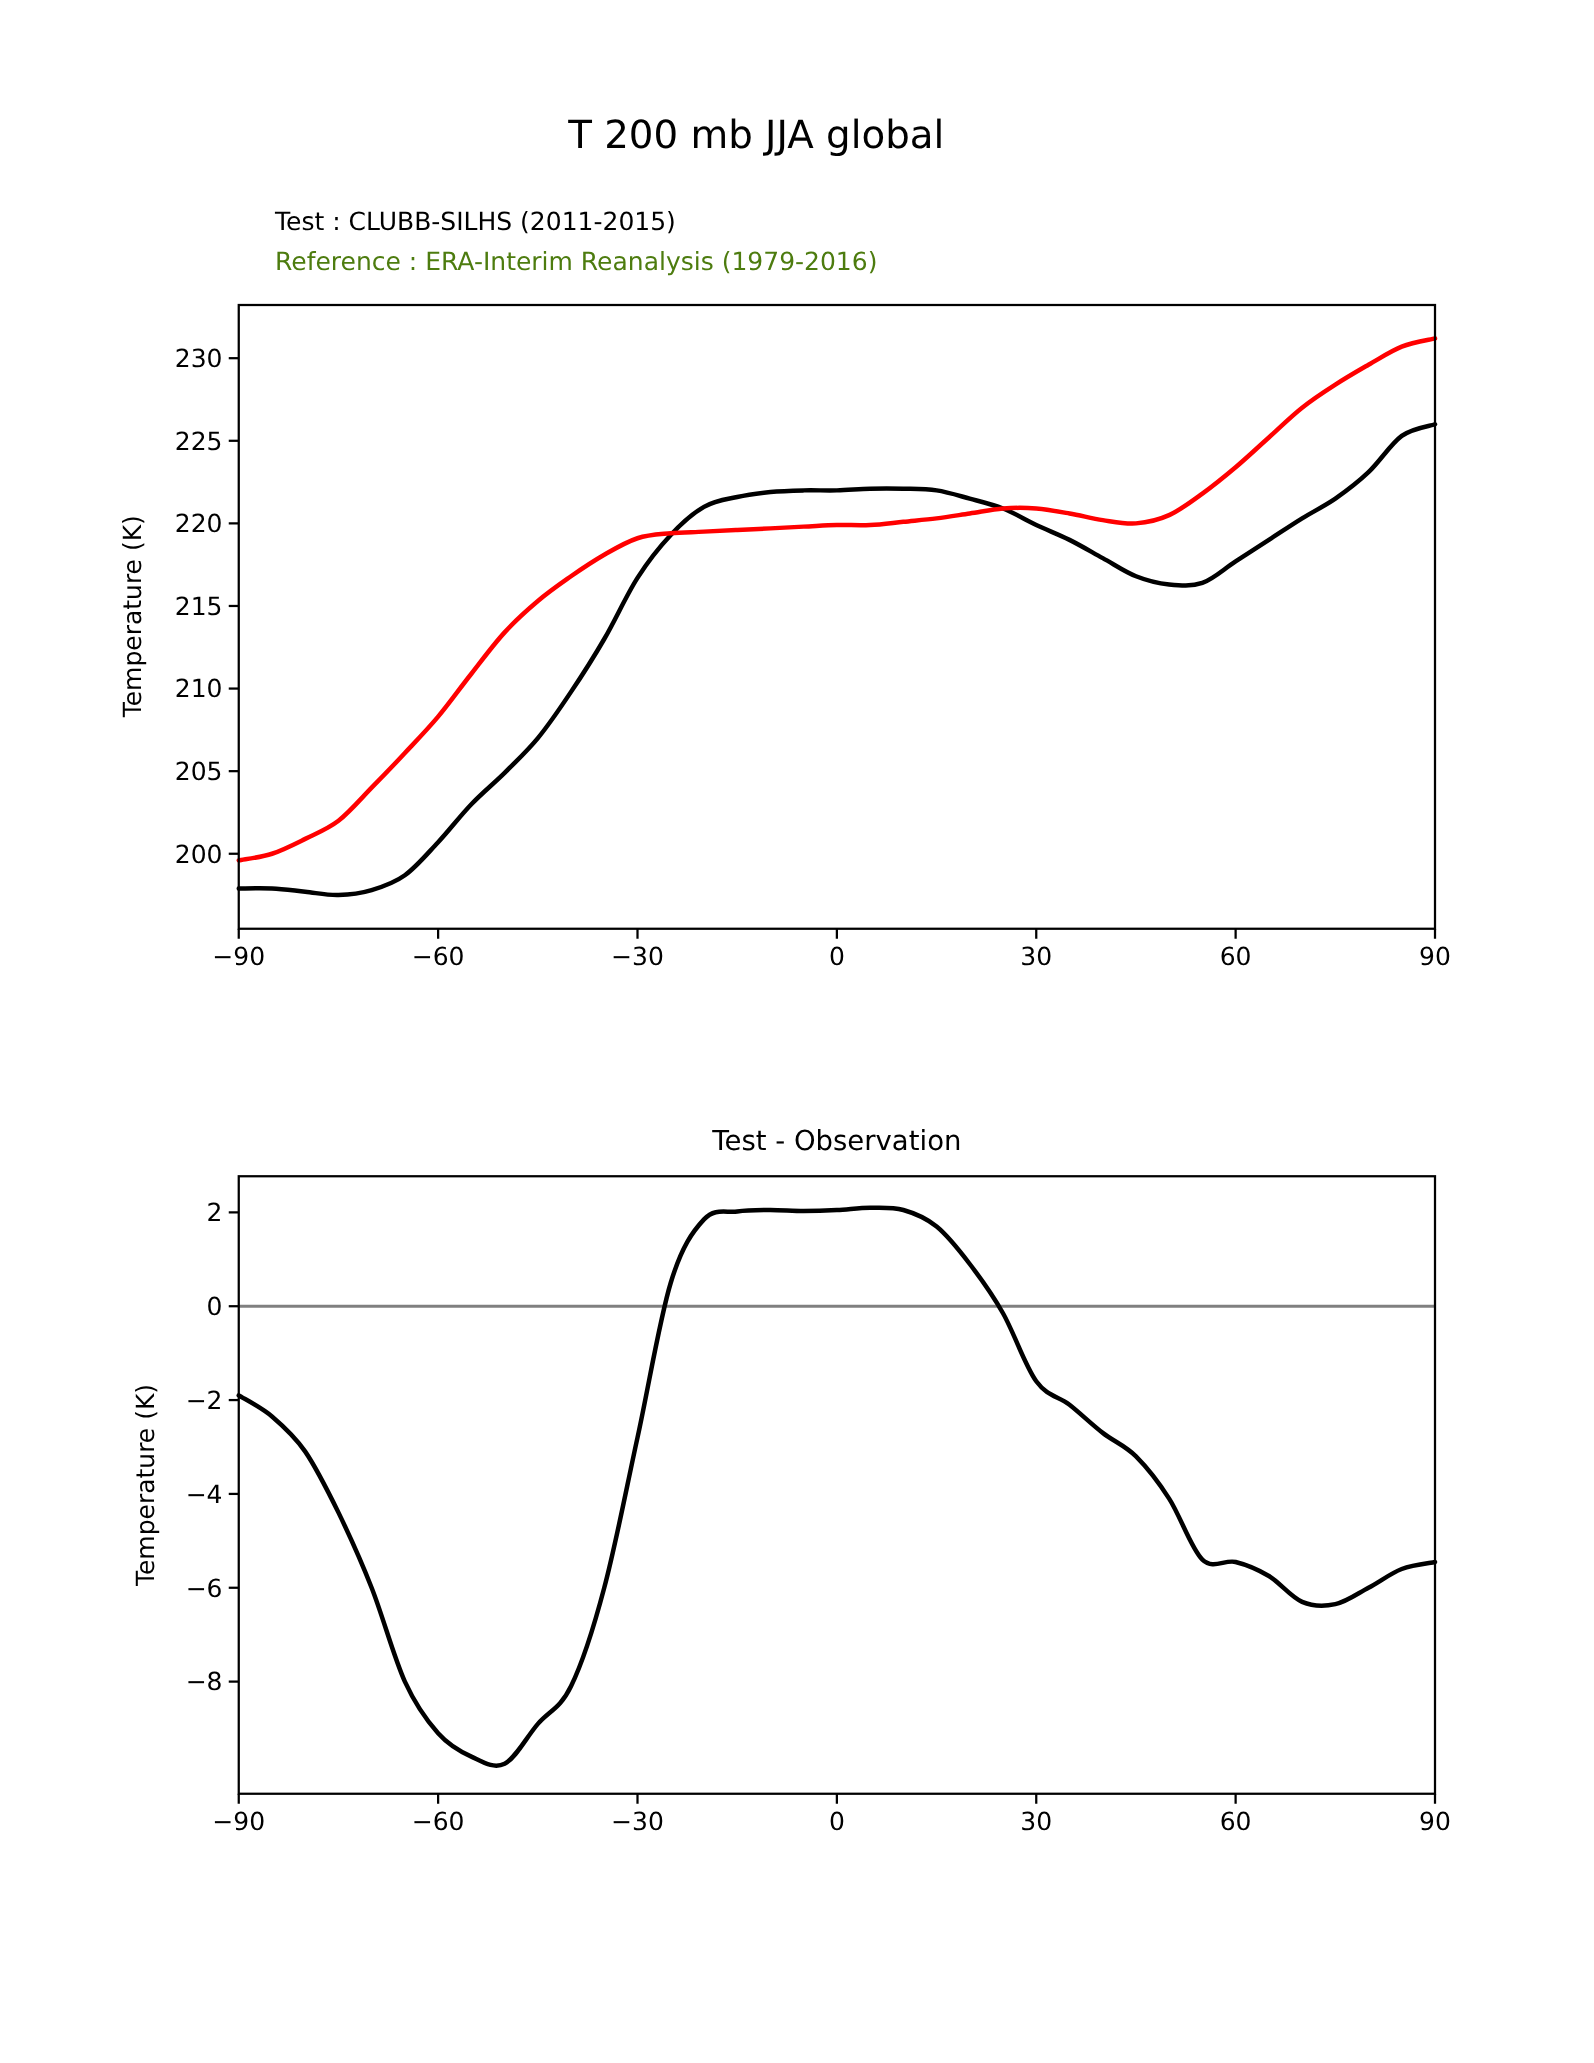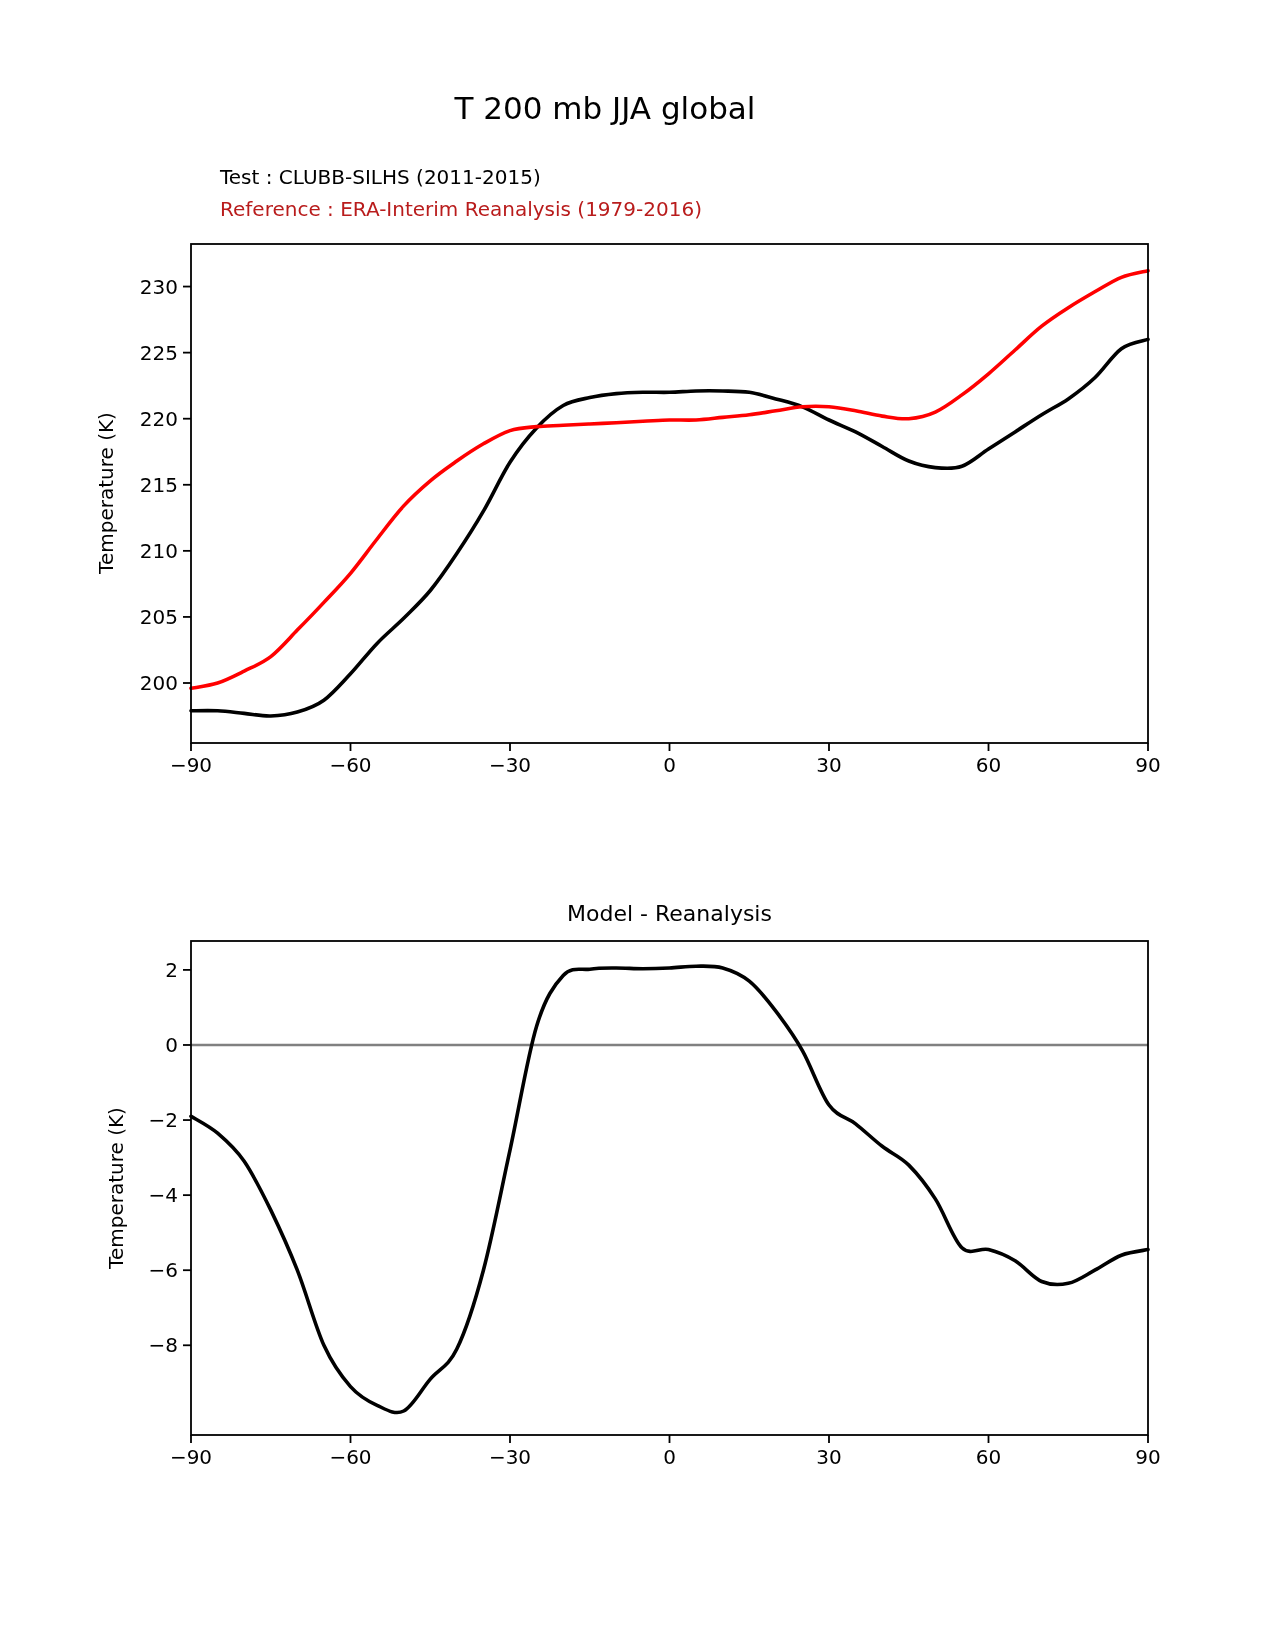--- a/index.html
+++ b/index.html
@@ -7,21 +7,21 @@
     position:relative; width:1275px; height:1650px; background:#ffffff;
     font-family:"DejaVu Sans", sans-serif; color:#000;
     overflow:hidden;
   }
   .fig-title {
     position:absolute; left:0; top:74px; width:1210px;
     text-align:center; font-size:31px; color:#000000;margin-top:16px;
   }
   .legend-line { position:absolute; left:177px; font-size:20px; white-space:nowrap;margin-left:43px; }
   .legend-test { top:165px; color:#000000; }
-  .legend-ref  { top:197px; color:#b91c1c; }
+  .legend-ref  { top:197px; color:#4d7c0f; }
   .subplot-title {
     position:absolute; left:191px; top:901px; width:957px;
     text-align:center; font-size:22px; color:#000000;
   }
   .ylabel {
     position:absolute; width:300px; height:30px;
     display:flex; align-items:center; justify-content:center;
     font-size:20px; transform:rotate(-90deg); white-space:nowrap;
   }
   .ylabel-top    { left:-44px; top:478px; }   
@@ -33,21 +33,21 @@
 </style>
 </head>
 <body>
 
 <div class="page">
   <div class="fig-title">T 200 mb JJA global</div>
   <div class="legend-line legend-test">Test : CLUBB-SILHS (2011-2015)</div>
   <div class="legend-line legend-ref">Reference : ERA-Interim Reanalysis (1979-2016)</div>
   <div class="ylabel ylabel-top">Temperature (K)</div>
   <div class="ylabel ylabel-bottom">Temperature (K)</div>
-  <div class="subplot-title">Model - Reanalysis</div>
+  <div class="subplot-title">Test - Observation</div>
 
   <svg id="chart-svg" width="1275" height="1650" viewBox="0 0 1275 1650">
     <g id="plot0">
         <path d="M 191.0,710.8 C 195.4,710.8 208.7,710.3 217.6,710.8 C 226.4,711.2 235.3,712.5 244.2,713.4 C 253.0,714.3 261.9,716.3 270.8,716.0 C 279.6,715.8 288.5,714.7 297.3,712.1 C 306.2,709.4 315.1,706.6 323.9,700.2 C 332.8,693.8 341.6,683.2 350.5,673.8 C 359.4,664.3 368.2,652.6 377.1,643.4 C 385.9,634.1 394.8,627.1 403.7,618.3 C 412.5,609.4 421.4,601.3 430.3,590.5 C 439.1,579.7 448.0,566.7 456.8,553.5 C 465.7,540.3 474.6,526.4 483.4,511.2 C 492.3,496.0 501.1,476.2 510.0,462.3 C 518.9,448.4 527.7,437.4 536.6,428.0 C 545.4,418.5 554.3,410.6 563.2,405.5 C 572.0,400.4 580.9,399.5 589.8,397.6 C 598.6,395.6 607.5,394.5 616.3,393.6 C 625.2,392.7 634.1,392.5 642.9,392.3 C 651.8,392.1 660.6,392.5 669.5,392.3 C 678.4,392.1 687.2,391.2 696.1,391.0 C 704.9,390.7 713.8,390.7 722.7,391.0 C 731.5,391.2 740.4,391.0 749.3,392.3 C 758.1,393.6 767.0,396.5 775.8,398.9 C 784.7,401.3 793.6,403.3 802.4,406.8 C 811.3,410.3 820.1,415.8 829.0,420.0 C 837.9,424.2 846.7,427.5 855.6,431.9 C 864.4,436.3 873.3,441.6 882.2,446.5 C 891.0,451.3 899.9,457.5 908.8,461.0 C 917.6,464.5 926.5,466.7 935.3,467.6 C 944.2,468.5 953.1,469.4 961.9,466.3 C 970.8,463.2 979.6,454.8 988.5,449.1 C 997.4,443.4 1006.2,437.6 1015.1,431.9 C 1023.9,426.2 1032.8,420.2 1041.7,414.7 C 1050.5,409.2 1059.4,405.0 1068.3,398.9 C 1077.1,392.7 1086.0,386.1 1094.8,377.7 C 1103.7,369.4 1112.6,355.1 1121.4,348.7 C 1130.3,342.3 1143.6,341.0 1148.0,339.4" fill="none" stroke="#000000" stroke-width="3.6" stroke-linecap="round" stroke-linejoin="round"></path>
         <path d="M 191.0,688.3 C 195.4,687.4 208.7,685.9 217.6,683.0 C 226.4,680.1 235.3,675.5 244.2,671.1 C 253.0,666.7 261.9,663.4 270.8,656.6 C 279.6,649.7 288.5,639.2 297.3,630.1 C 306.2,621.1 315.1,611.9 323.9,602.4 C 332.8,592.9 341.6,583.9 350.5,573.3 C 359.4,562.7 368.2,550.2 377.1,539.0 C 385.9,527.7 394.8,515.6 403.7,505.9 C 412.5,496.2 421.4,488.3 430.3,480.8 C 439.1,473.3 448.0,467.2 456.8,461.0 C 465.7,454.8 474.6,448.9 483.4,443.8 C 492.3,438.7 501.1,433.5 510.0,430.6 C 518.9,427.7 527.7,427.5 536.6,426.6 C 545.4,425.8 554.3,425.8 563.2,425.3 C 572.0,424.9 580.9,424.4 589.8,424.0 C 598.6,423.5 607.5,423.1 616.3,422.7 C 625.2,422.2 634.1,421.8 642.9,421.3 C 651.8,420.9 660.6,420.2 669.5,420.0 C 678.4,419.8 687.2,420.5 696.1,420.0 C 704.9,419.6 713.8,418.3 722.7,417.4 C 731.5,416.5 740.4,415.8 749.3,414.7 C 758.1,413.6 767.0,412.1 775.8,410.8 C 784.7,409.5 793.6,407.5 802.4,406.8 C 811.3,406.1 820.1,406.1 829.0,406.8 C 837.9,407.5 846.7,409.2 855.6,410.8 C 864.4,412.3 873.3,414.7 882.2,416.1 C 891.0,417.4 899.9,419.4 908.8,418.7 C 917.6,418.0 926.5,416.1 935.3,412.1 C 944.2,408.1 953.1,401.3 961.9,394.9 C 970.8,388.5 979.6,381.3 988.5,373.8 C 997.4,366.3 1006.2,357.9 1015.1,350.0 C 1023.9,342.1 1032.8,333.2 1041.7,326.2 C 1050.5,319.1 1059.4,313.4 1068.3,307.7 C 1077.1,302.0 1086.0,296.9 1094.8,291.8 C 1103.7,286.8 1112.6,280.8 1121.4,277.3 C 1130.3,273.8 1143.6,271.8 1148.0,270.7" fill="none" stroke="#ff0000" stroke-width="3.6" stroke-linecap="round" stroke-linejoin="round"></path>
         <rect x="191" y="244" width="957" height="499" fill="none" stroke="#000000" stroke-width="1.8"></rect>
         <line x1="191" x2="191" y1="743" y2="751" stroke="#000" stroke-width="1.8"></line>
         <text x="191" y="757" text-anchor="middle" dominant-baseline="hanging">−90</text>
         <line x1="350.5" x2="350.5" y1="743" y2="751" stroke="#000" stroke-width="1.8"></line>
         <text x="350.5" y="757" text-anchor="middle" dominant-baseline="hanging">−60</text>

